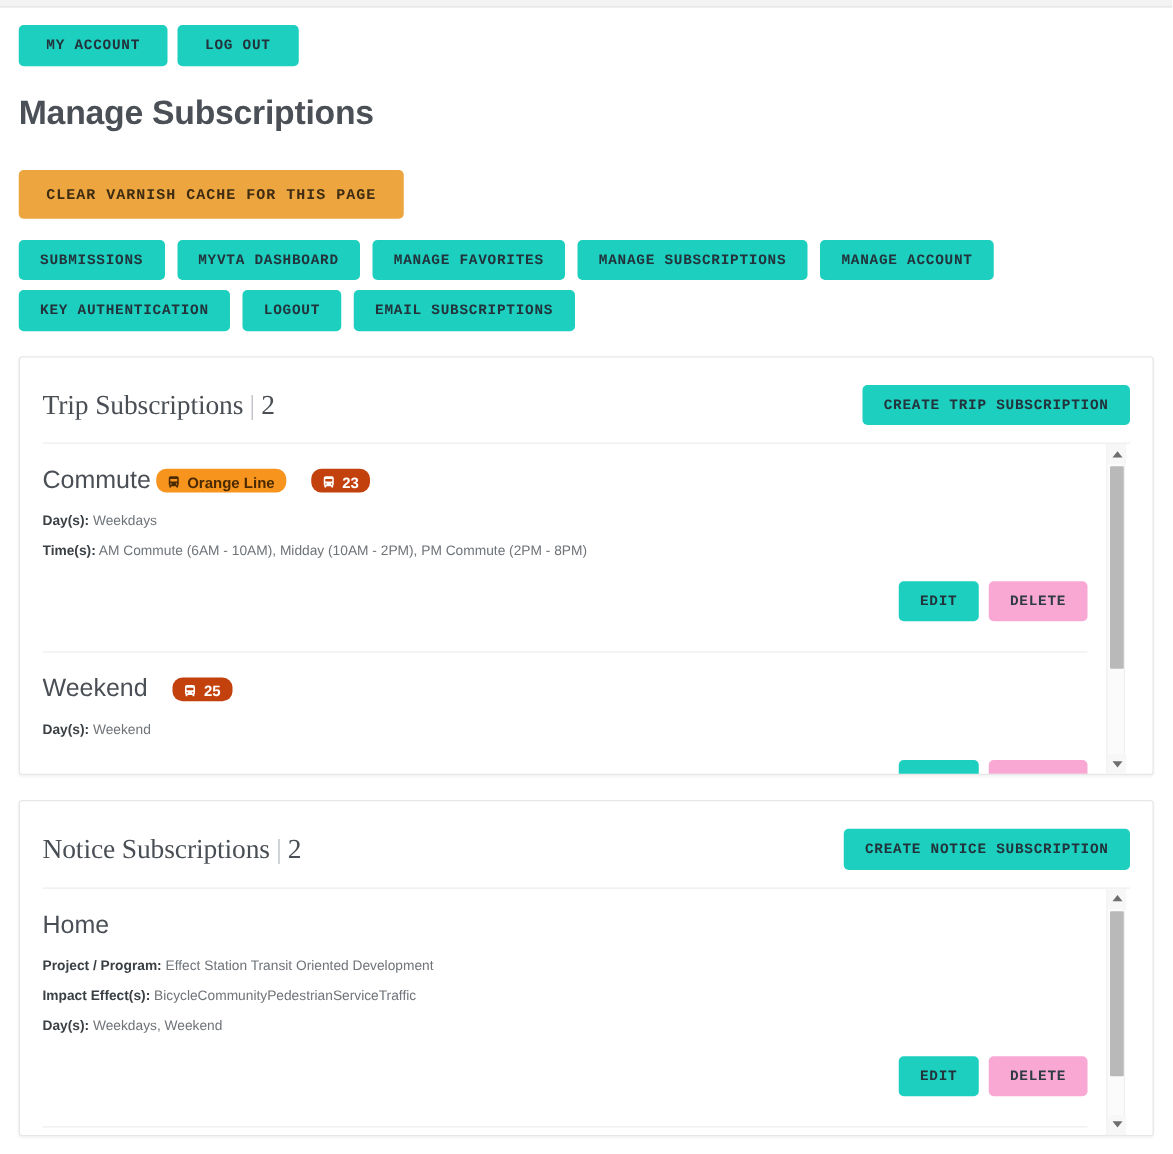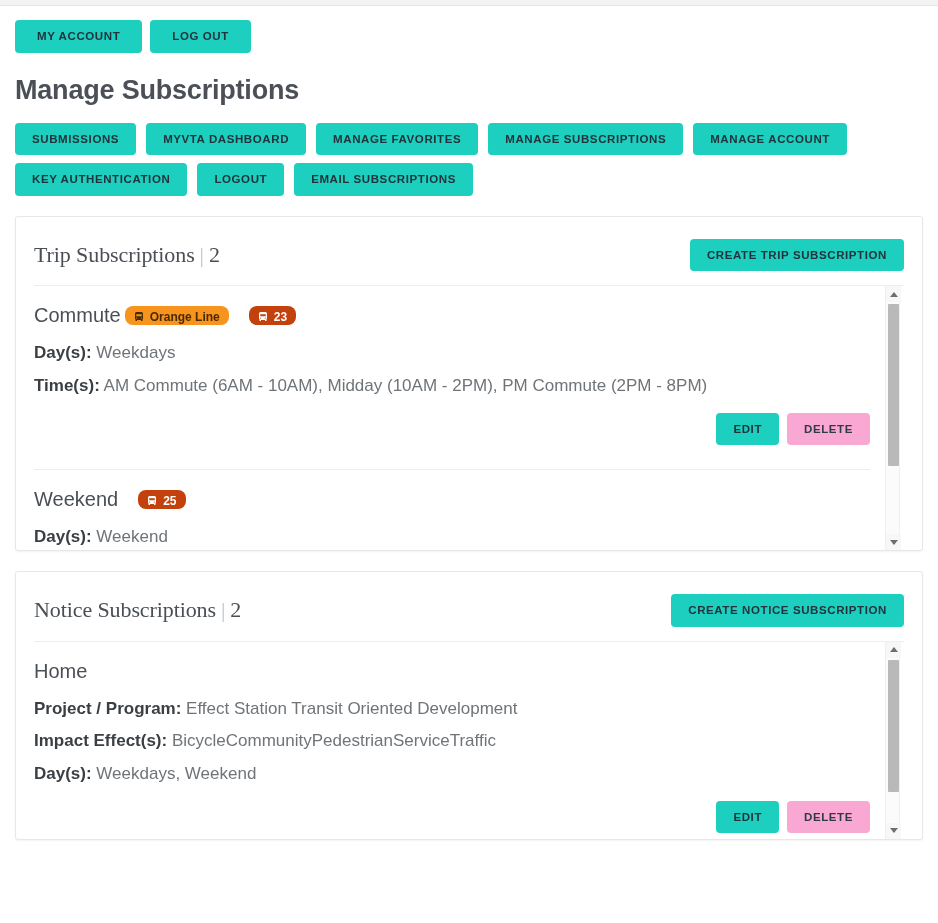--- a/index.html
+++ b/index.html
@@ -22,21 +22,21 @@
   }
   .page {
     padding: 0 15px;
   }
 
   
   .btn {
     display: inline-block;
     border: 0;
     border-radius: 4px;
-    font-family: Liberation Sans, sans-serif;
+    font-family: Liberation Mono, monospace;
     font-weight: bold;
     letter-spacing: 0.6px;
     text-transform: uppercase;
     cursor: pointer;
     white-space: nowrap;
     line-height: 1;
   }
   .btn-teal {
     background: #1ccfbf;
     color: #22333b;
@@ -143,21 +143,21 @@
     font-weight: bold;
     padding: 5px 9px 2px 8px;
     line-height: 1;
     color: #ffffff;
   }
   .badge.orange { background: #f7941e; color: #4a2a00; }
   .badge.red { background: #c2410c; color: #ffffff; margin-left: 16px; }
   .badge svg { display: block; }
 
   .field {
-    font-size: 17px;
+    font-size: 11px;
     color: #6f7479;
     margin: 0 0 9px 0;
     line-height: 1.4;
   }
   .field b { color: #3a3f44; font-weight: bold; }
 
   .row-actions {
     display: flex;
     justify-content: flex-end;
     gap: 8px;
@@ -200,20 +200,23 @@
 
 <div class="page">
 
   <div class="account-row">
     <button class="btn btn-teal">MY ACCOUNT</button>
     <button class="btn btn-teal">LOG OUT</button>
   </div>
 
   <h1 class="page-title">Manage Subscriptions</h1>
 
+  <div class="varnish-row">
+    <button class="btn btn-orange">CLEAR VARNISH CACHE FOR THIS PAGE</button>
+  </div>
 
   <div class="nav-btns">
     <button class="btn btn-teal">SUBMISSIONS</button>
     <button class="btn btn-teal">MYVTA DASHBOARD</button>
     <button class="btn btn-teal">MANAGE FAVORITES</button>
     <button class="btn btn-teal">MANAGE SUBSCRIPTIONS</button>
     <button class="btn btn-teal">MANAGE ACCOUNT</button>
     <button class="btn btn-teal">KEY AUTHENTICATION</button>
     <button class="btn btn-teal">LOGOUT</button>
     <button class="btn btn-teal">EMAIL SUBSCRIPTIONS</button>

